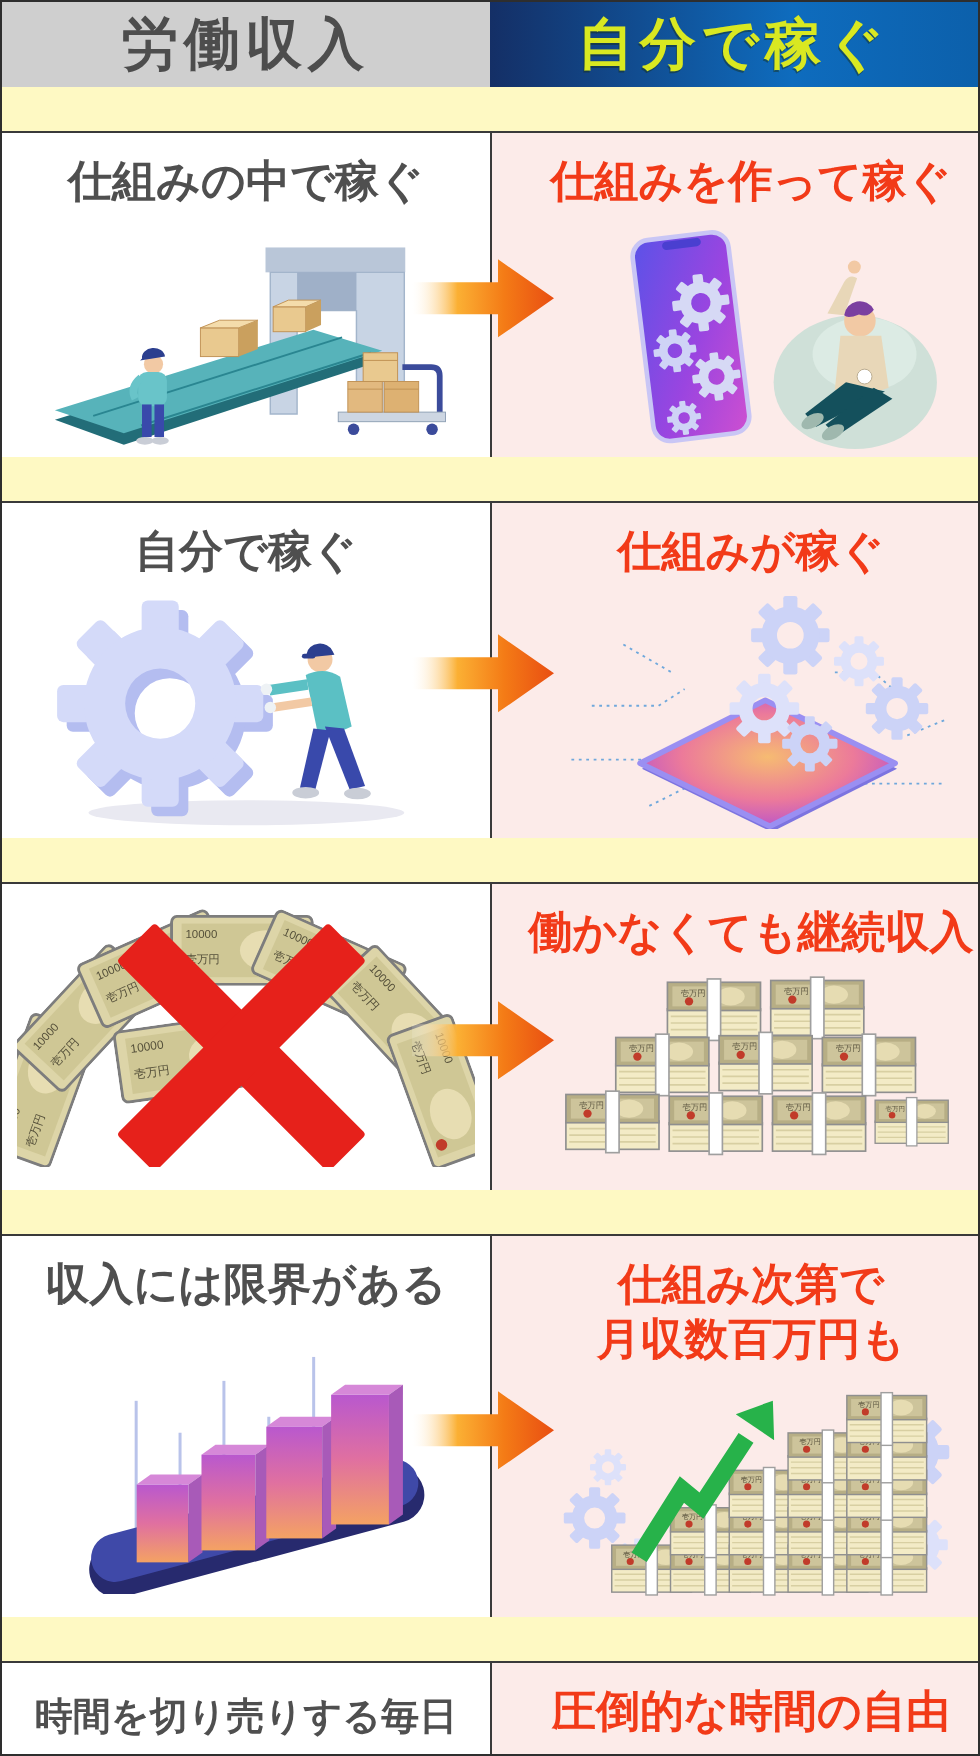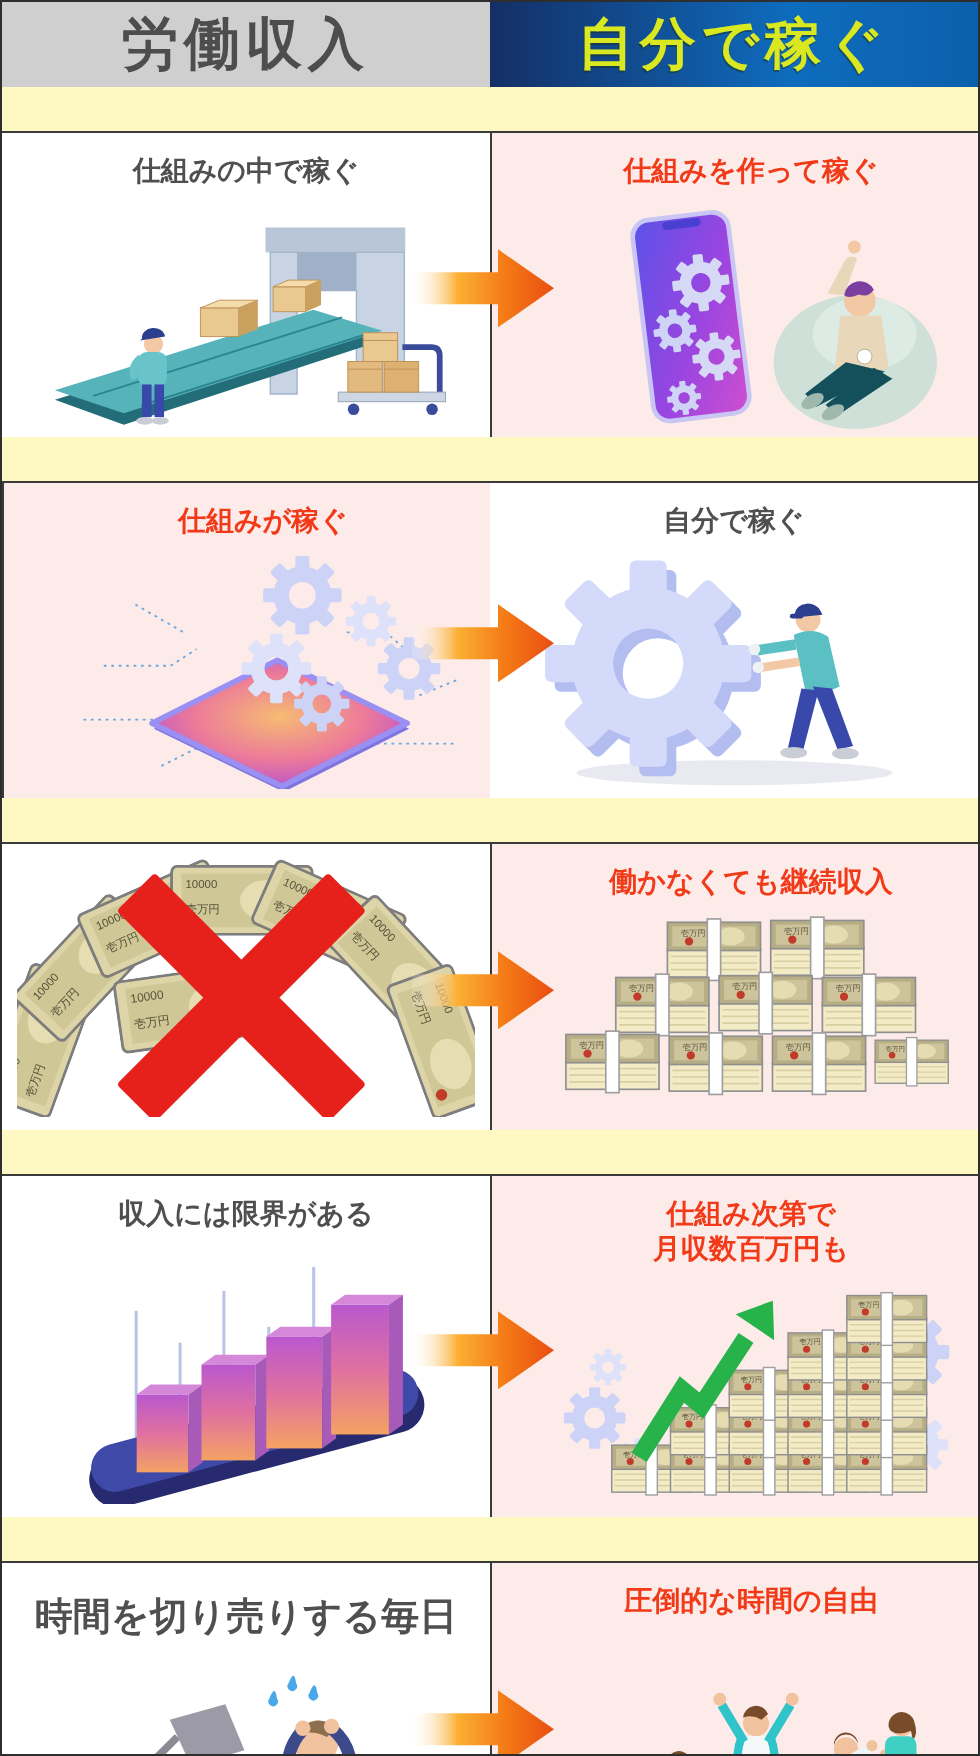--- a/index.html
+++ b/index.html
@@ -10,21 +10,21 @@
   .hdr-left{width:488px;background:#cfcfcf;display:flex;align-items:center;justify-content:center;}
   .hdr-right{flex:1;background:linear-gradient(90deg,#142f66 0%,#0e6cbe 62%,#0c60ab 100%);
              display:flex;align-items:center;justify-content:center;}
   .hdr-title{font-family:"Liberation Serif","DejaVu Serif",serif;font-size:56px;font-weight:600;letter-spacing:6px;}
   .hdr-left .hdr-title{color:#4d4d4d;}
   .hdr-right .hdr-title{color:#d9e821;text-shadow:-1px 2px 0 rgba(25,45,15,.45);}
   .row{flex:1;display:flex;position:relative;border-top:2px solid #3a3a3a;}
   .cell{display:flex;flex-direction:column;align-items:center;min-height:0;}
   .cell-left{width:488px;background:#ffffff;}
   .cell-right{flex:1;background:#fcebe9;border-left:2px solid #3a3a3a;padding-left:32px;}
-  .cell-title{margin-top:20px;font-weight:700;font-size:28px;line-height:1.25;text-align:center;
+  .cell-title{margin-top:20px;font-weight:700;font-size:44px;line-height:1.25;text-align:center;
               white-space:pre-line;letter-spacing:0px;}
   .t-left{color:#4f4f4f;}
   .t-right{color:#f23a18;}
   .t-sm{font-size:36px;}
   .t-md{font-size:38px;margin-top:30px;}
   .illus{flex:1;width:100%;display:flex;align-items:center;justify-content:center;min-height:0;}
   .scene{width:94%;max-height:96%;}
   .arrow{position:absolute;left:410px;top:50%;transform:translateY(-46%);width:142px;height:84px;z-index:6;}
 </style>
 </head>
@@ -178,45 +178,20 @@
           </g>
         </svg>
       </div>
     </div>
     <svg class="arrow" viewBox="0 0 142 84">
         <use href="#oarrow" width="142" height="84"></use>
       </svg>
   </div>
 
   <div class="row">
-    <div class="cell cell-right">
-      <div class="cell-title t-right">仕組みが稼ぐ</div>
-      <div class="illus">
-        <svg class="scene" viewBox="0 0 460 260">
-          <g stroke="#6fa8dc" stroke-width="2" stroke-dasharray="3 5" fill="none">
-            <path d="M58,128 h72 l28,-18"></path>
-            <path d="M36,186 h92 l38,22"></path>
-            <path d="M320,92 h42 l30,26"></path>
-            <path d="M352,212 h84"></path>
-            <path d="M92,62 l52,30"></path>
-            <path d="M120,236 l60,-30"></path>
-            <path d="M398,160 l44,-18"></path>
-          </g>
-          <g>
-            <polygon points="112,196 247,128 387,196 252,264" fill="#7d74e0"></polygon>
-            <polygon points="110,190 245,122 385,190 250,258" fill="url(#flatgrad)" stroke="#9a8ff2" stroke-width="6" stroke-linejoin="round"></polygon>
-          </g>
-          <use href="#gear" x="228" y="8" width="88" height="88" fill="#ccd3f7"></use>
-          <use href="#gear" x="318" y="52" width="56" height="56" fill="#dde1fa"></use>
-          <use href="#gear" x="352" y="96" width="70" height="70" fill="#ccd3f7"></use>
-          <use href="#gear" x="205" y="92" width="78" height="78" fill="#dde1fa"></use>
-          <use href="#gear" x="262" y="138" width="62" height="62" fill="#ccd3f7"></use>
-        </svg>
-      </div>
-    </div>
     <div class="cell cell-left">
       <div class="cell-title t-left">自分で稼ぐ</div>
       <div class="illus">
         <svg class="scene" viewBox="0 0 460 260">
           <ellipse cx="230" cy="240" rx="165" ry="13" fill="#e9e9f1"></ellipse>
           <use href="#gear" x="38" y="24" width="224" height="224" fill="#b4bdf0"></use>
           <use href="#gear" x="28" y="14" width="224" height="224" fill="#d4daf9"></use>
           <g>
             <circle cx="307" cy="80" r="13" fill="#f2c9a4"></circle>
             <path d="M293,74 a14,12 0 0 1 27,-3 l2,4 -31,3 z" fill="#2c3f8f"></path>
@@ -224,20 +199,45 @@
             <path d="M292,96 q20,-9 36,2 l12,52 q-20 10 -36 4 z" fill="#5bc0c4"></path>
             <path d="M294,106 L254,112" stroke="#5bc0c4" stroke-width="11" fill="none"></path>
             <path d="M298,124 L258,130" stroke="#f2c9a4" stroke-width="9" fill="none"></path>
             <circle cx="251" cy="111" r="6" fill="#eef2f5"></circle>
               <circle cx="255" cy="130" r="6" fill="#eef2f5"></circle>
             <polygon points="312,150 332,152 354,212 338,216" fill="#3949ab"></polygon>
             <polygon points="300,152 318,154 302,216 286,214" fill="#3949ab"></polygon>
             <ellipse cx="346" cy="220" rx="14" ry="6" fill="#c9cdd6"></ellipse>
             <ellipse cx="292" cy="219" rx="14" ry="6" fill="#c9cdd6"></ellipse>
           </g>
+        </svg>
+      </div>
+    </div>
+    <div class="cell cell-right">
+      <div class="cell-title t-right">仕組みが稼ぐ</div>
+      <div class="illus">
+        <svg class="scene" viewBox="0 0 460 260">
+          <g stroke="#6fa8dc" stroke-width="2" stroke-dasharray="3 5" fill="none">
+            <path d="M58,128 h72 l28,-18"></path>
+            <path d="M36,186 h92 l38,22"></path>
+            <path d="M320,92 h42 l30,26"></path>
+            <path d="M352,212 h84"></path>
+            <path d="M92,62 l52,30"></path>
+            <path d="M120,236 l60,-30"></path>
+            <path d="M398,160 l44,-18"></path>
+          </g>
+          <g>
+            <polygon points="112,196 247,128 387,196 252,264" fill="#7d74e0"></polygon>
+            <polygon points="110,190 245,122 385,190 250,258" fill="url(#flatgrad)" stroke="#9a8ff2" stroke-width="6" stroke-linejoin="round"></polygon>
+          </g>
+          <use href="#gear" x="228" y="8" width="88" height="88" fill="#ccd3f7"></use>
+          <use href="#gear" x="318" y="52" width="56" height="56" fill="#dde1fa"></use>
+          <use href="#gear" x="352" y="96" width="70" height="70" fill="#ccd3f7"></use>
+          <use href="#gear" x="205" y="92" width="78" height="78" fill="#dde1fa"></use>
+          <use href="#gear" x="262" y="138" width="62" height="62" fill="#ccd3f7"></use>
         </svg>
       </div>
     </div>
     <svg class="arrow" viewBox="0 0 142 84">
         <use href="#oarrow" width="142" height="84"></use>
       </svg>
   </div>
 
   <div class="row">
     <div class="cell cell-left">

